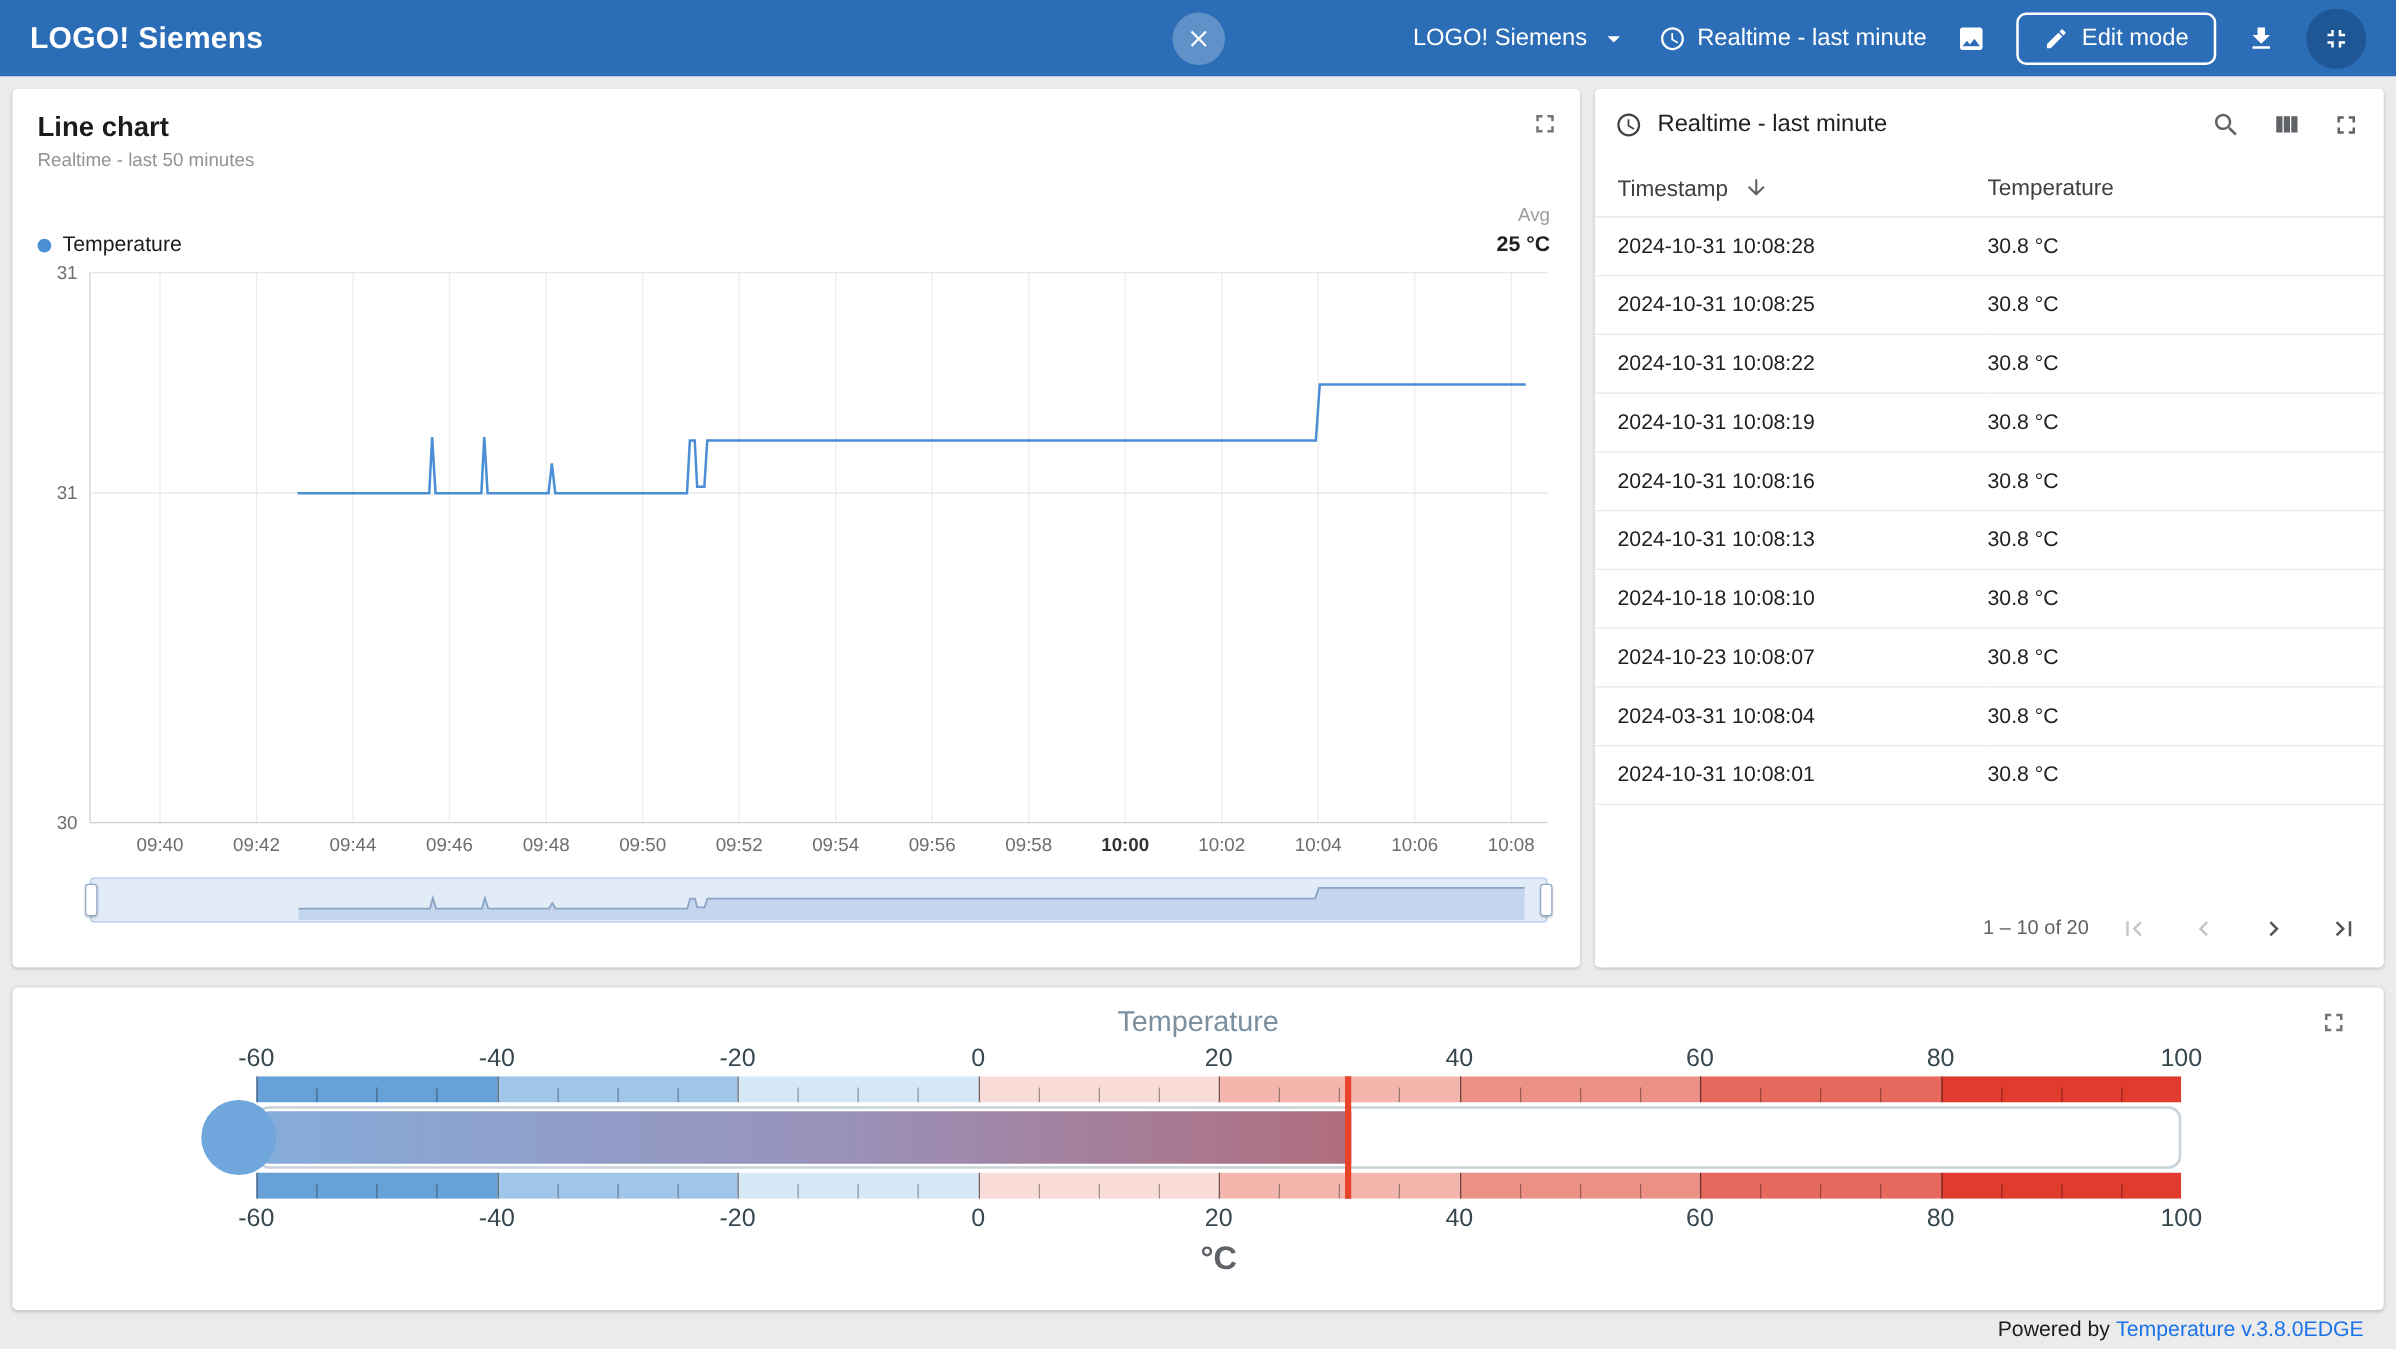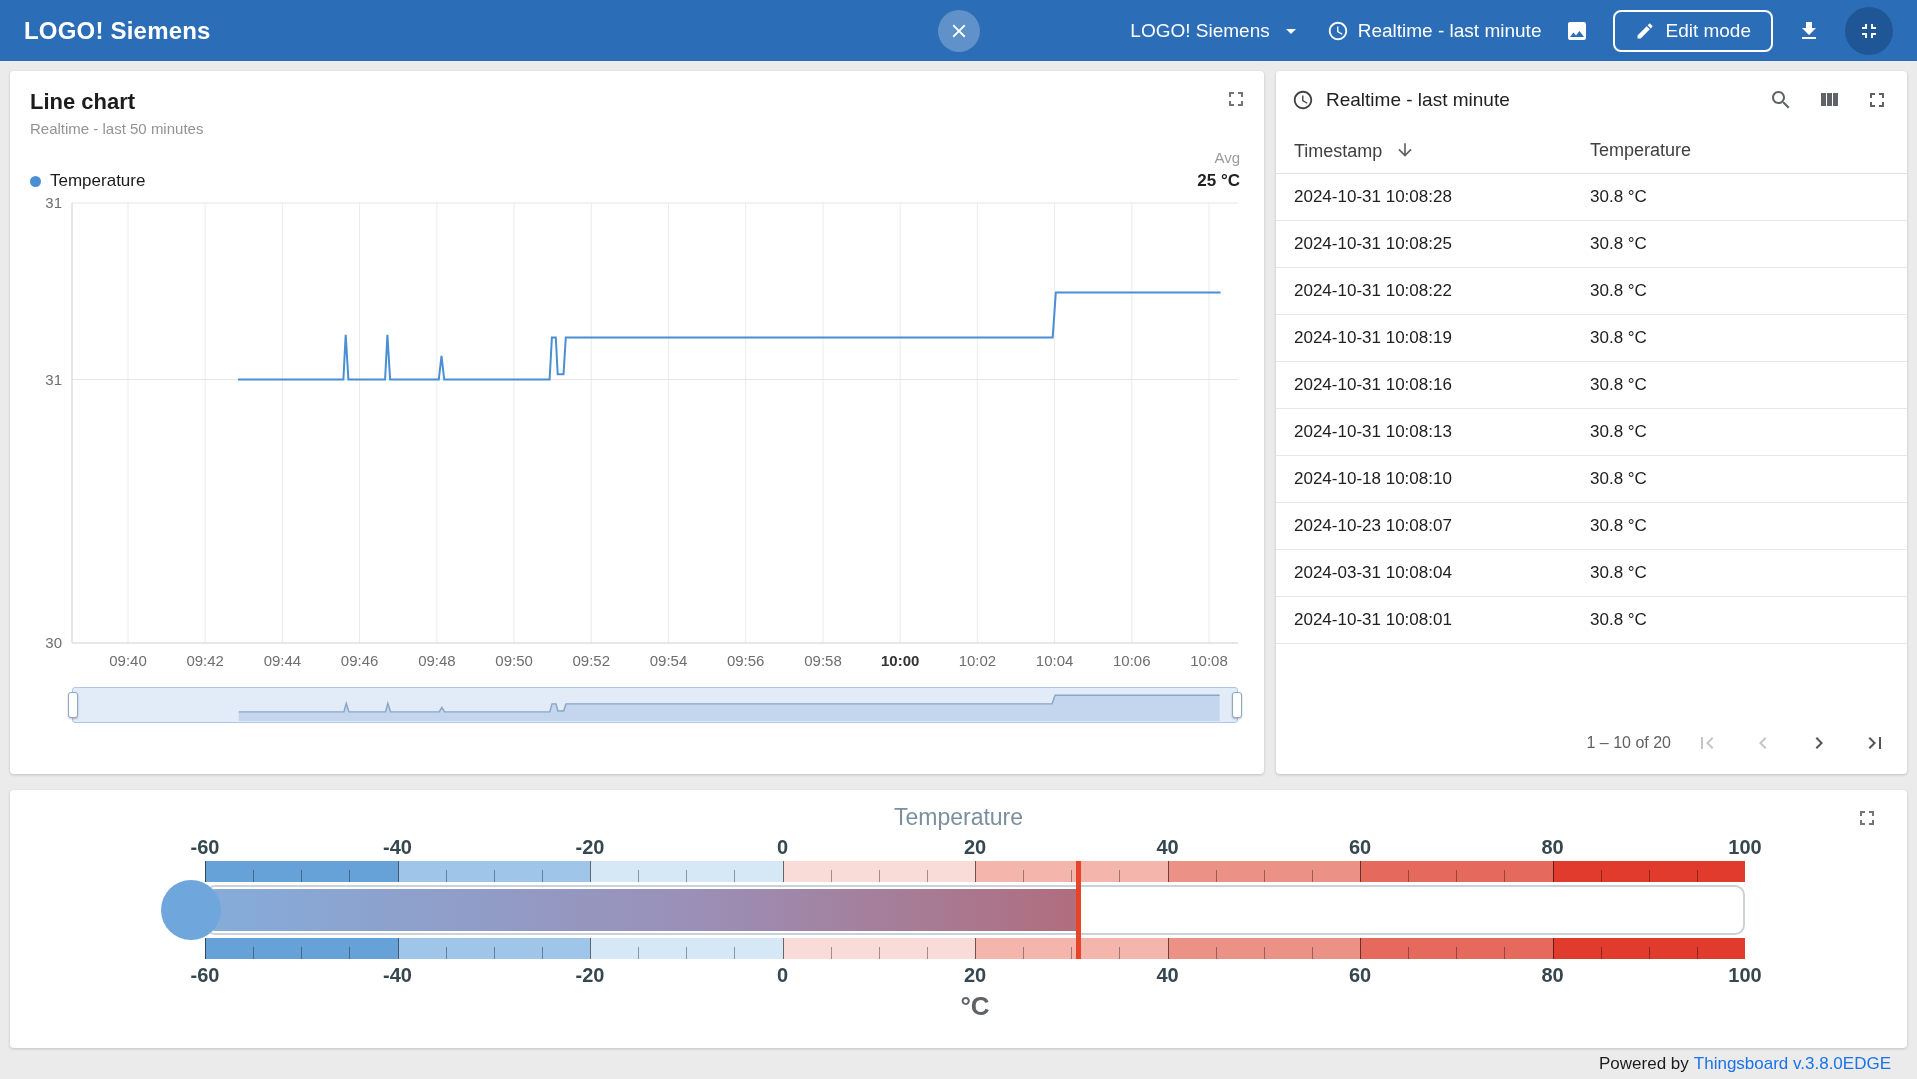--- a/index.html
+++ b/index.html
@@ -26,21 +26,21 @@
   .content { padding:10px; }
   .row1 { display:flex; gap:12px; height:703px; }
   .card { background:#fff; border-radius:4px; box-shadow:0 1px 3px rgba(0,0,0,0.18); }
 
   
   .chart-card { width:1254px; padding:18px 20px 14px; display:flex; flex-direction:column; position:relative; }
   .chart-head h2 { font-size:22px; font-weight:600; color:#1c1c1c; }
   .subtitle { font-size:15px; color:#939393; margin-top:5px; }
   .fs-btn { position:absolute; top:16px; right:16px; color:#757575; }
   .legend { margin-top:12px; }
-  .legend-header { text-align:right; font-size:15px; color:#9b9b9b; padding-right:4px; }
+  .legend-header { text-align:right; font-size:15px; color:#9b9b9b; padding-right:4px;margin-top:15px; }
   .legend-row { display:flex; justify-content:space-between; align-items:center; margin-top:5px; }
   .legend-series { display:flex; align-items:center; gap:9px; font-size:17px; color:#1c1c1c; }
   .dot { width:11px; height:11px; border-radius:50%; }
   .avg-v { font-size:17px; font-weight:600; padding-right:4px; }
   .chart-svg { width:1214px; height:478px; margin-top:4px; display:block; }
   .zoom-strip { position:relative; height:36px; margin:14px 6px 0 42px; background:#e2ebf8;
                 border:1px solid #aec7e6; border-radius:3px; }
   .zoom-strip svg { position:absolute; inset:0; width:100%; height:100%; }
   .handle { position:absolute; top:50%; transform:translateY(-50%); width:10px; height:26px; background:#fff;
             border:1px solid #90a7c4; border-radius:3px; box-shadow:0 1px 2px rgba(0,0,0,0.25); z-index:2; }
@@ -62,21 +62,21 @@
   .table-footer .range { }
   .pg { width:40px; height:40px; display:flex; align-items:center; justify-content:center; color:#555; }
   .pg.disabled { color:#c5c5c5; cursor:default; }
 
   
   .gauge-card { margin-top:16px; height:258px; position:relative; padding-top:10px; }
   .gauge-fs { position:absolute; top:16px; right:28px; color:#757575; }
   .gauge-title { text-align:center; font-size:23px; font-weight:400; color:#7b8f9e; margin-top:4px; }
   .gauge-wrap { width:1540px; margin:0 162px 0 195px; position:relative; }
   .g-labels { position:relative; height:30px; font-size:20px; color:#37474f; }
-  .g-label { position:absolute; transform:translateX(-50%); top:5px; white-space:nowrap;font-weight:bold; }
+  .g-label { position:absolute; transform:translateX(-50%); top:5px; white-space:nowrap; }
   .gauge-body { position:relative; }
   .g-ruler { position:relative; height:21px; overflow:hidden; }
   .g-seg { position:absolute; top:0; height:100%; }
   .g-tick { position:absolute; top:45%; bottom:0; width:1px; background:rgba(0,0,0,0.35); }
   .g-tick.major { top:0; background:rgba(0,0,0,0.55); }
   .g-tube { position:relative; height:50px; margin:3px 0; border:2px solid #c9d2d8; border-radius:10px; background:#fff; }
   .g-fill { position:absolute; left:2px; top:2px; bottom:2px; border-radius:6px 0 0 6px; }
   .g-bulb { position:absolute; left:-46px; top:50%; transform:translateY(-50%); width:60px; height:60px;
             border-radius:50%; background:#6fa6dc; z-index:2; }
   .g-marker { position:absolute; top:0; bottom:0; width:5px; z-index:3; }
@@ -431,15 +431,15 @@
           <span class="g-label" style="left: 62.5%;">40</span>
           <span class="g-label" style="left: 75%;">60</span>
           <span class="g-label" style="left: 87.5%;">80</span>
           <span class="g-label" style="left: 100%;">100</span>
         </div>
       <div class="g-unit">°C</div>
     </div>
   </section>
 
   <div class="powered">
-    <span>Powered by</span><a href="#">Thingsboard v.3.8.0EDGE</a>
+    <span>Powered by</span><a href="#">Temperature v.3.8.0EDGE</a>
   </div>
 </main>
 
 </body></html>

